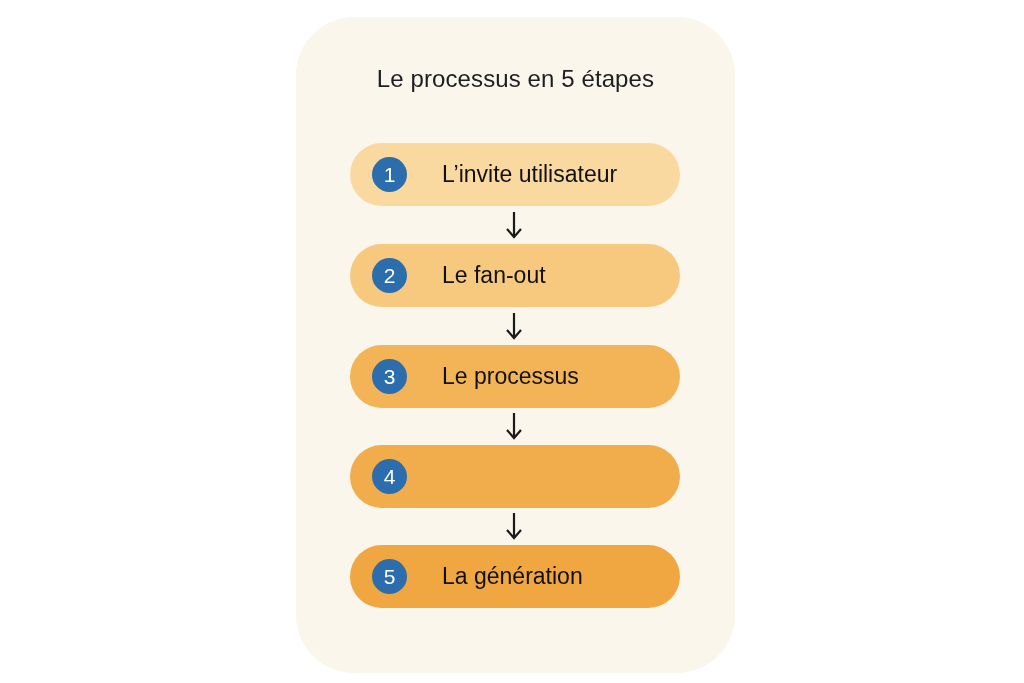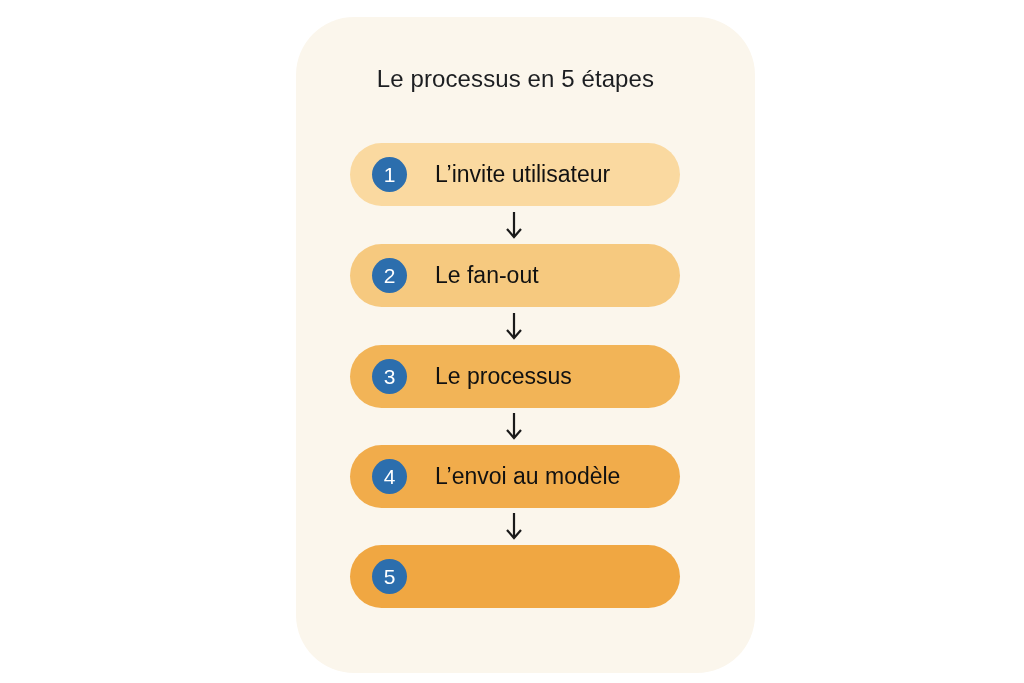--- a/index.html
+++ b/index.html
@@ -2,38 +2,38 @@
 <html><head>
 <meta charset="utf-8">
 <style>
   html, body { margin:0; padding:0; }
   body {
     width:1024px; height:683px; background:#ffffff; position:relative; overflow:hidden;
     font-family: "Liberation Sans", "DejaVu Sans", sans-serif;
   }
   .card {
     position:absolute; left:296px; top:17px; width:439px; height:656px;
-    background:#FBF6EC; border-radius:58px;padding-left:20px;
+    background:#FBF6EC; border-radius:58px;
   }
   .title {
     position:absolute; left:0; top:46px; width:439px; text-align:center;
     font-size:24px; line-height:31px; color:#1c1e21; font-weight:normal;
     letter-spacing:0.1px;
   }
   .step {
     position:absolute; left:54px; width:330px; height:63px; border-radius:32px;
     display:flex; align-items:center; box-sizing:border-box; padding-left:22px;
   }
   .num {
     width:35px; height:35px; border-radius:50%; background:#2C6EAD; color:#fff;
     display:flex; align-items:center; justify-content:center; font-size:21px;
     flex:none;
   }
   .label {
-    margin-left:28px; font-size:23px; color:#111; white-space:nowrap;
+    margin-left:35px; font-size:23px; color:#111; white-space:nowrap;
   }
   .arrow {
     position:absolute; left:208px; width:20px; height:30px;
   }
 </style>
 </head>
 <body>
 
 <div class="card">
   <div class="title">
@@ -62,23 +62,23 @@
     <div class="num">3</div>
     <div class="label">Le processus</div>
   </div>
   <svg class="arrow" style="top:394px;" viewBox="0 0 20 30">
     <line x1="10" y1="2" x2="10" y2="27" stroke="#1a1a1a" stroke-width="2.2"></line>
     <polyline points="3,19 10,27 17,19" fill="none" stroke="#1a1a1a" stroke-width="2.2"></polyline>
   </svg>
 
   <div class="step" style="top:428px;background:#F1AC4B;">
     <div class="num">4</div>
-    <div class="label">L’envoi au modèle</div>
   </div>
   <svg class="arrow" style="top:494px;" viewBox="0 0 20 30">
     <line x1="10" y1="2" x2="10" y2="27" stroke="#1a1a1a" stroke-width="2.2"></line>
     <polyline points="3,19 10,27 17,19" fill="none" stroke="#1a1a1a" stroke-width="2.2"></polyline>
   </svg>
 
   <div class="step" style="top:528px;background:#F0A742;">
     <div class="num">5</div>
+    <div class="label">La génération</div>
   </div>
 </div>
 
 </body></html>

